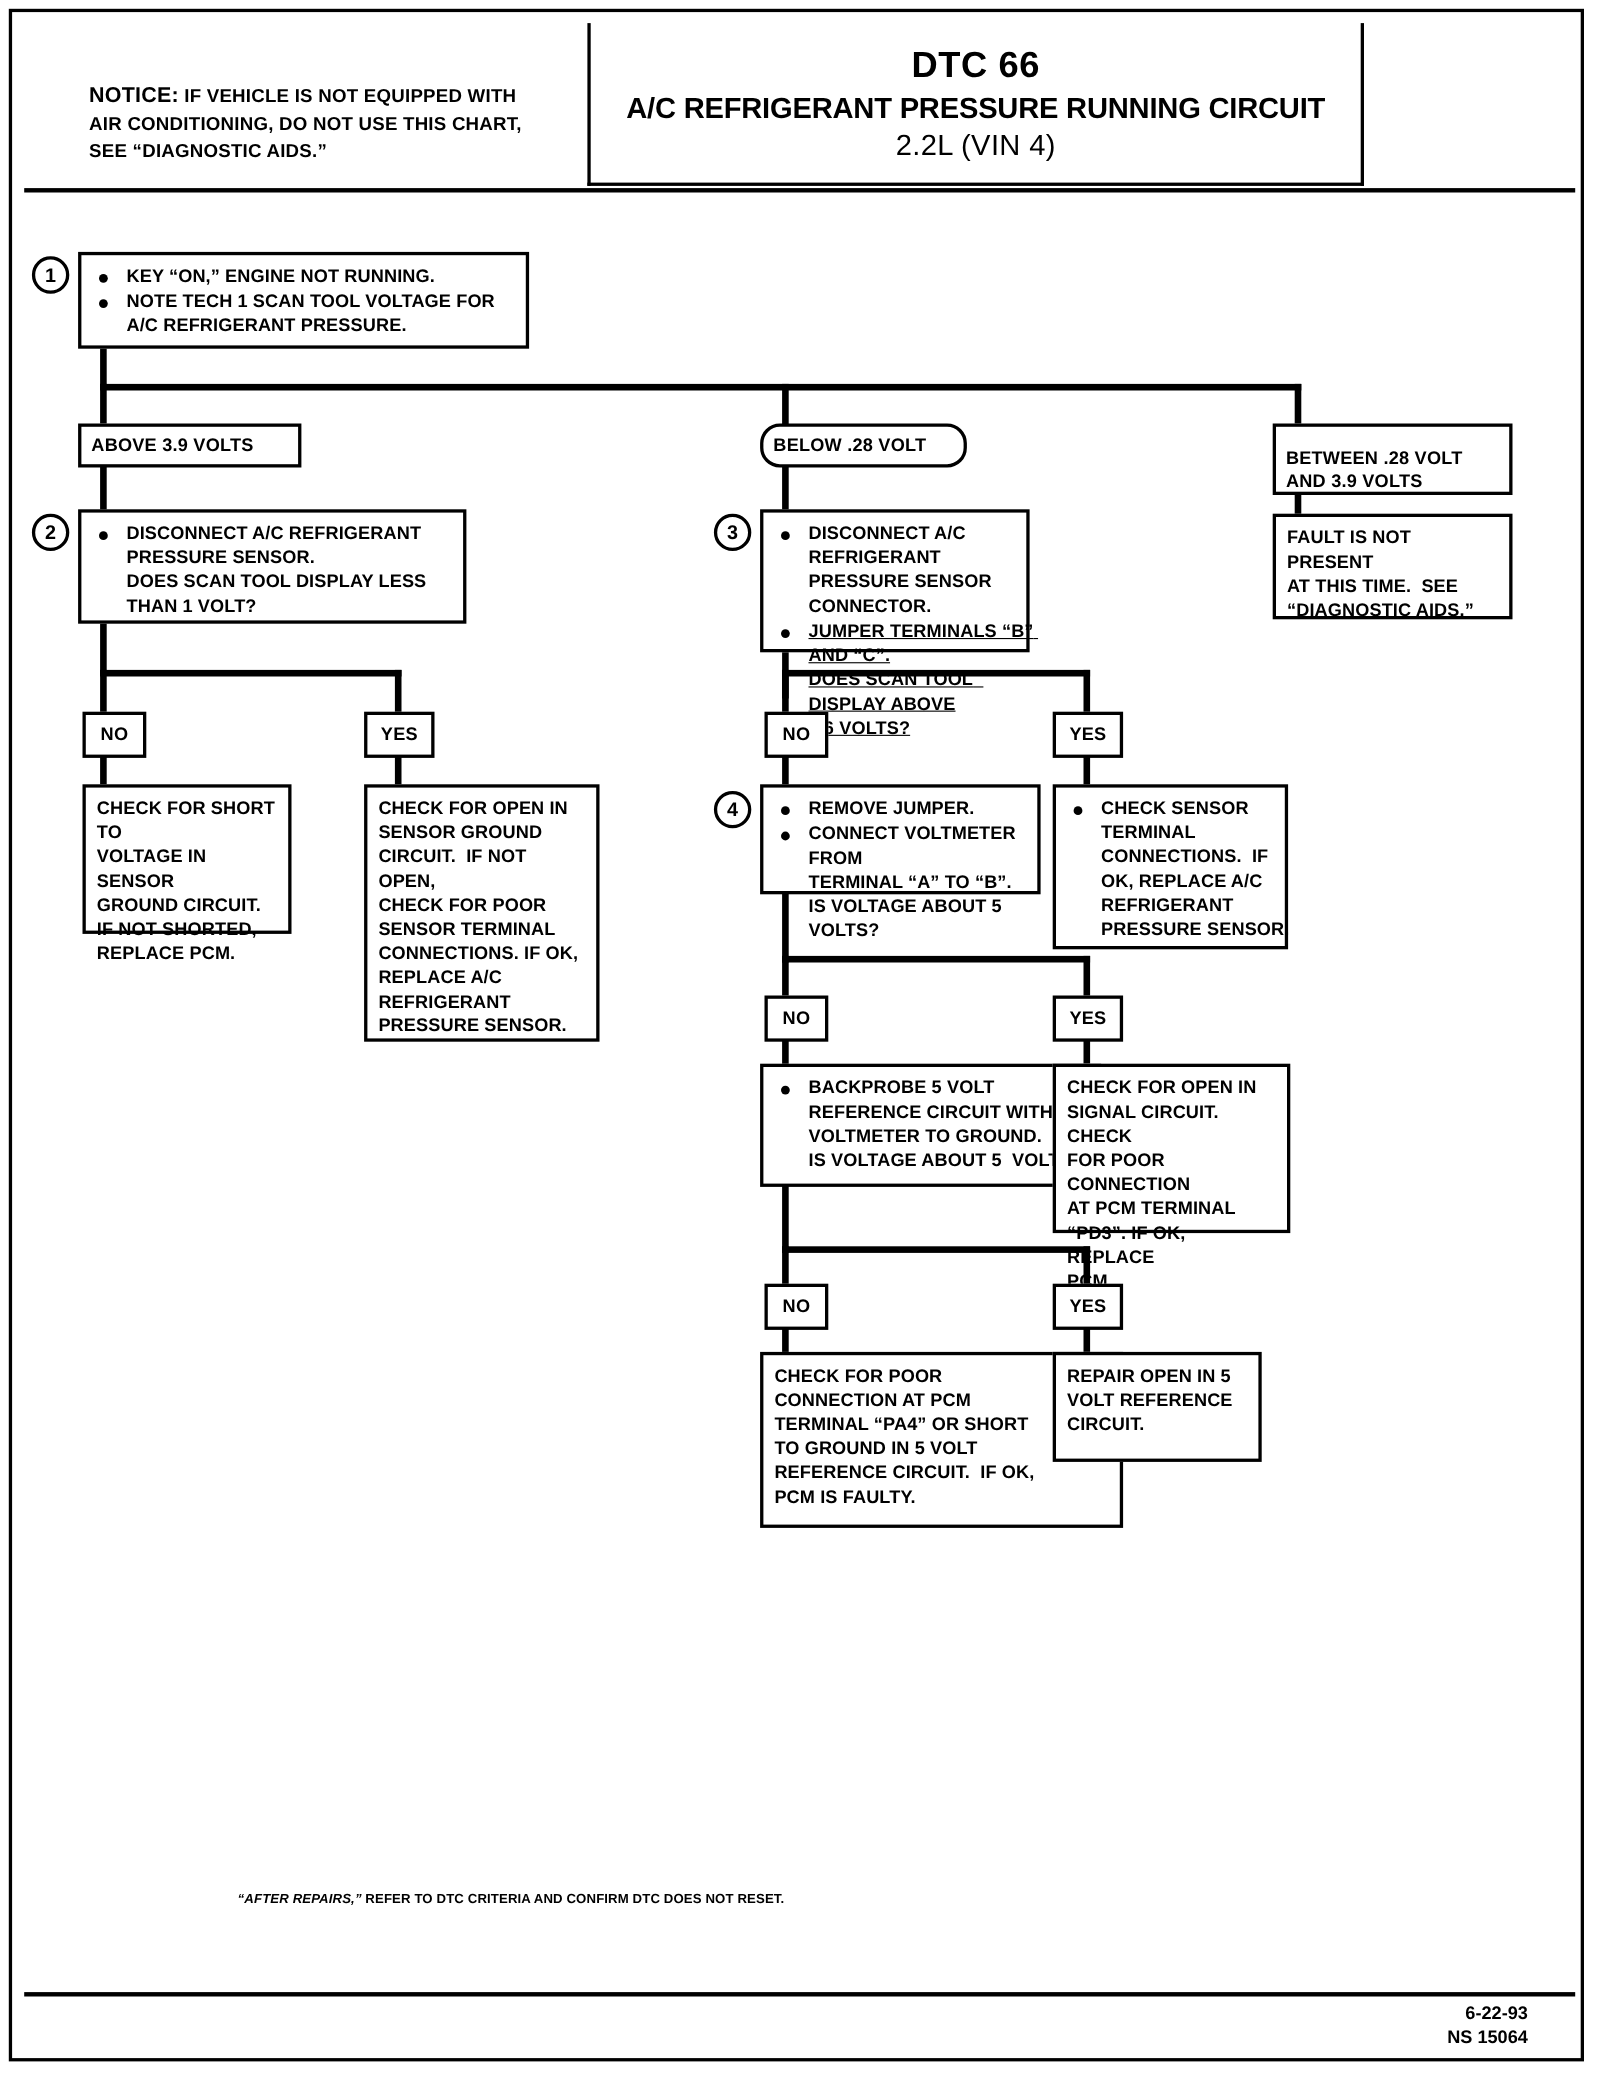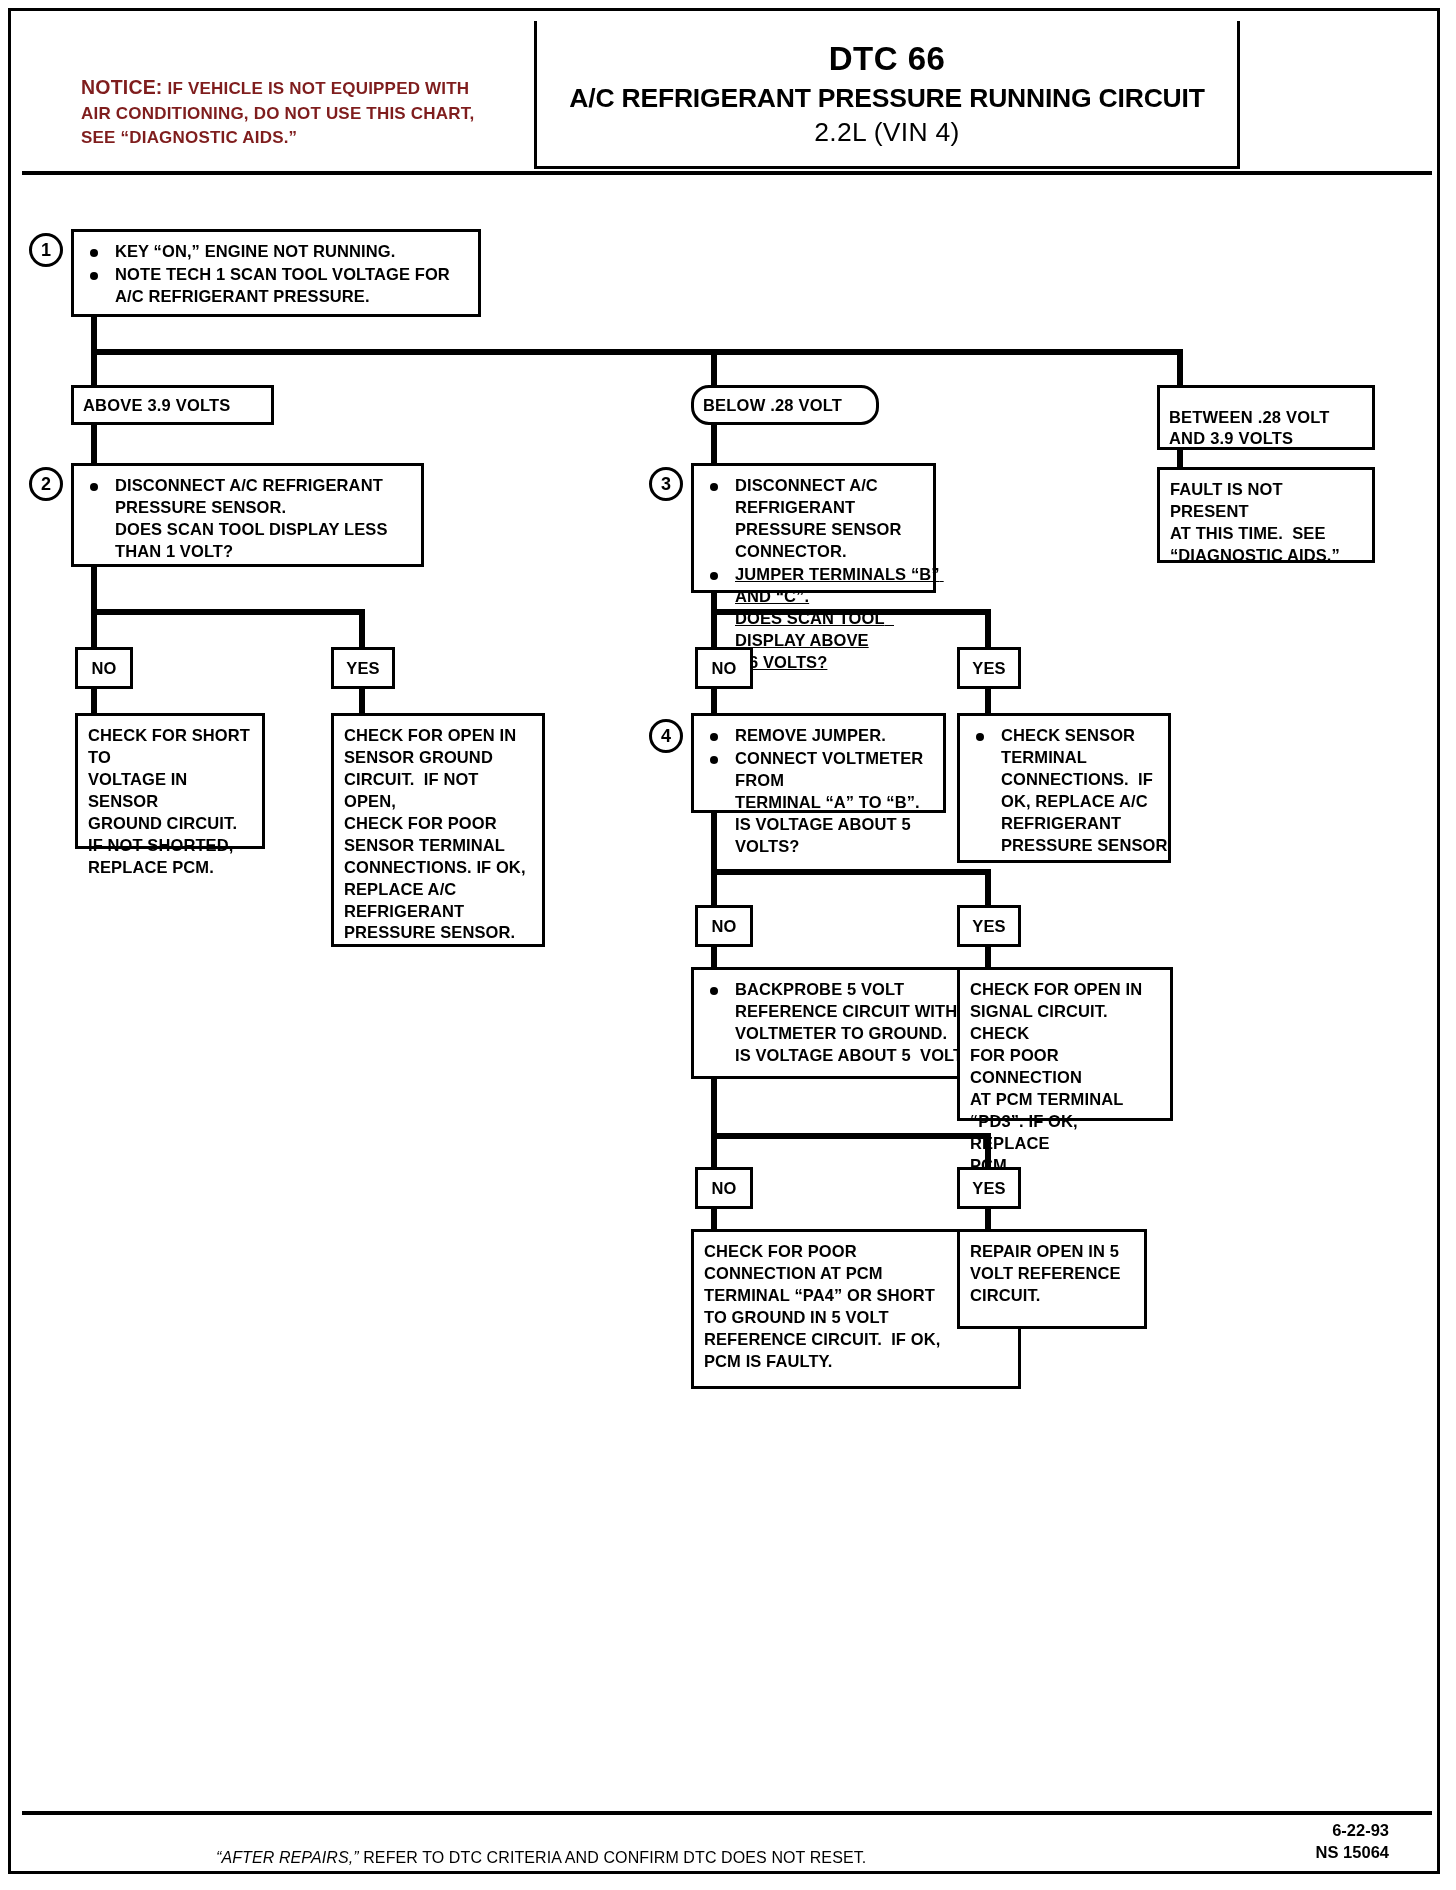--- a/index.html
+++ b/index.html
@@ -8,21 +8,21 @@
     width:1456px;height:1890px;position:relative;
     -webkit-font-smoothing:none;
   }
   .page{
     position:absolute;left:8px;top:8px;width:1432px;height:1866px;
     border:3px solid #000;box-sizing:border-box;
   }
   
   .notice{
     position:absolute;left:70px;top:62px;width:395px;
-    font-size:17px;font-weight:bold;line-height:1.45;letter-spacing:.2px;color:#7f1d1d;
+    font-size:17px;font-weight:bold;line-height:1.45;letter-spacing:.2px;color:#000000;
   }
   .notice .lead{font-size:19.5px;}
   .title-box{
     position:absolute;left:479px;top:10px;width:706px;height:148px;
     border:3px solid #000;border-top:none;box-sizing:border-box;
     display:flex;flex-direction:column;align-items:center;justify-content:center;margin-left:44px;
   }
   .t1{font-size:33px;font-weight:bold;letter-spacing:.5px;margin-bottom:5px;}
   .t2{font-size:26.5px;font-weight:bold;letter-spacing:-.2px;white-space:nowrap;}
   .t3{font-size:26.5px;font-weight:normal;letter-spacing:.3px;margin-top:3px;}
@@ -51,22 +51,22 @@
   ul.bl{margin:0;padding:0;list-style:none;}
   ul.bl li{position:relative;padding-left:29px;margin-bottom:1px;}
   ul.bl li:before{
     content:"";position:absolute;left:4px;top:8px;width:8px;height:8px;
     background:#000;border-radius:50%;
   }
 
   
   .foot-rule{position:absolute;left:11px;top:1800px;width:1410px;height:4px;background:#000;}
   .footer{
-    position:absolute;left:205px;top:1838px;
-    font-size:16px;font-weight:normal;letter-spacing:.1px;
+    position:absolute;left:205px;top:1708px;
+    font-size:12px;font-weight:bold;letter-spacing:.1px;
   }
   .footer i{font-style:italic;}
   .footcode{
     position:absolute;right:48px;top:1808px;text-align:right;
     font-size:16.5px;font-weight:bold;line-height:1.35;
   }
 </style>
 </head>
 <body>
 

